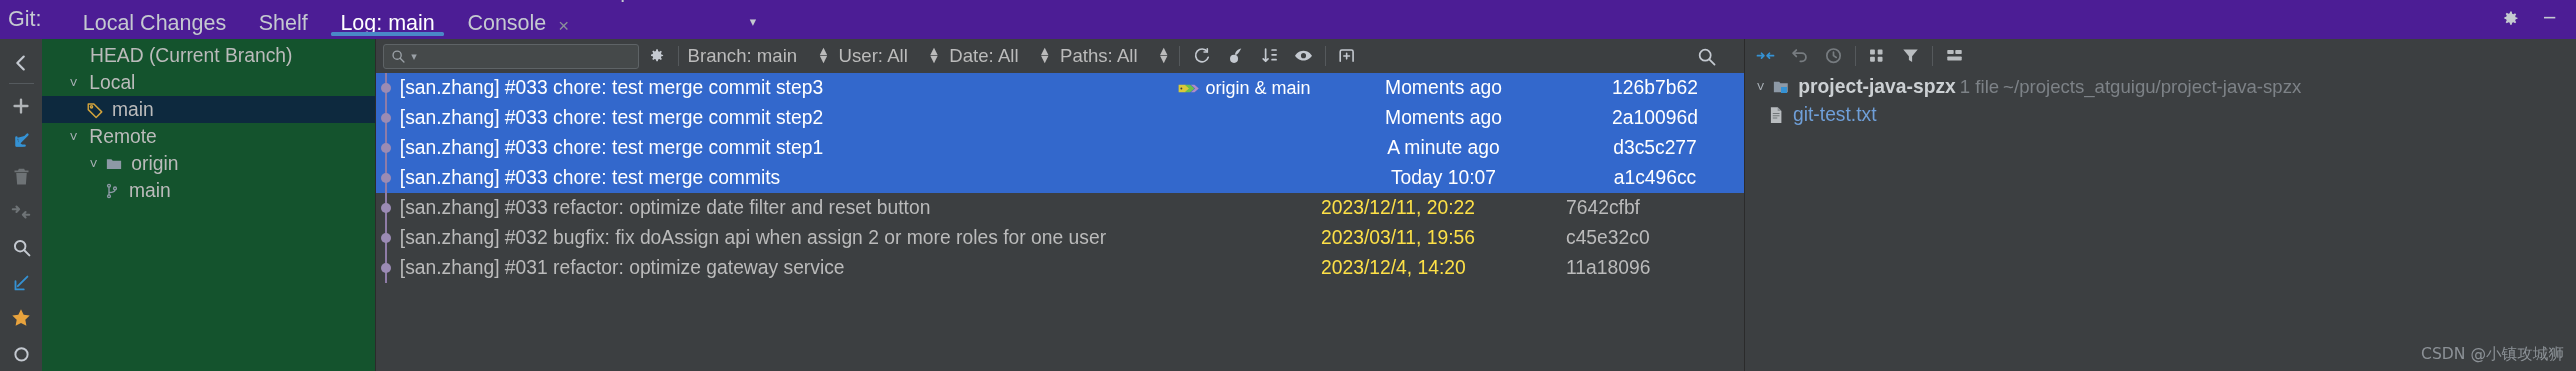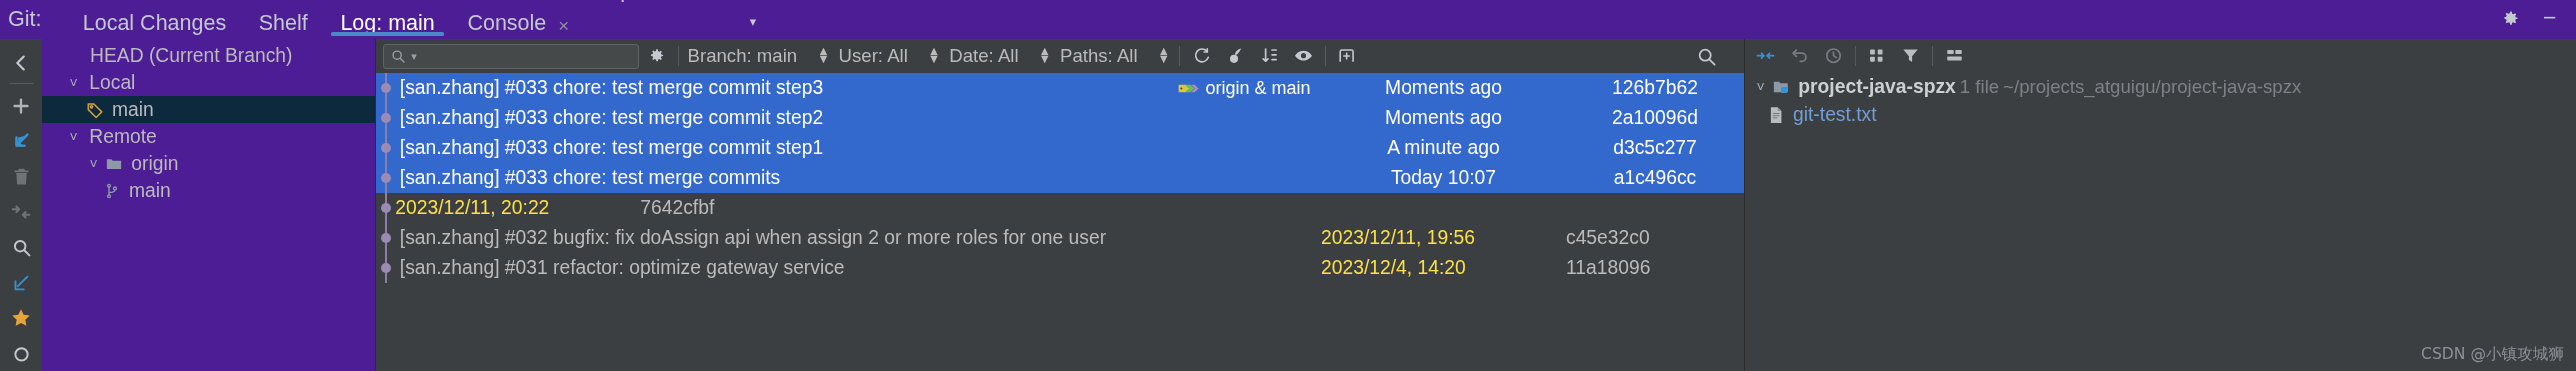--- a/index.html
+++ b/index.html
@@ -58,21 +58,21 @@
     padding-top: 6px; gap: 0;
   }
   .rail-btn {
     width: 42px; height: 39px; display: flex; align-items: center; justify-content: center;
     cursor: default;
   }
   .rail-sep { width: 25px; height: 0.7px; background: #555a5e; margin: 3px 0 4.5px 0; }
 
   
   .branchpane {
-    width: 334px; min-width: 334px; background: #4c1d95;
+    width: 334px; min-width: 334px; background: #14532d;
     border-right: 0.7px solid #2b2b2b;
     padding-top: 3px; overflow: hidden;
   }
   .tree-row {
     height: 27px; display: flex; align-items: center;
     font-size: 19.3px; color: #bbbbbb; white-space: nowrap;
     padding-right: 6px;
   }
   .tree-row.selected { background: #0d293e; }
   .chev { width: 19.3px; display:flex; align-items:center; justify-content:center;
@@ -430,31 +430,32 @@
           <div class="c-subject">[san.zhang] #033 chore: test merge commits</div>
           <div class="c-date">Today 10:07</div>
           <div class="c-hash">a1c496cc</div>
         </div>
 
         <div class="row">
           <div class="graph">
               <div class="line"></div>
               <div class="dot"></div>
             </div>
+          <div class="c-subject">[san.zhang] #033 refactor: optimize date filter and reset button</div>
           <div class="c-date">2023/12/11, 20:22</div>
           <div class="c-hash">7642cfbf</div>
         </div>
 
         <div class="row">
           <div class="graph">
               <div class="line"></div>
               <div class="dot"></div>
             </div>
           <div class="c-subject">[san.zhang] #032 bugfix: fix doAssign api when assign 2 or more roles for one user</div>
-          <div class="c-date">2023/12/11, 19:56</div>
+          <div class="c-date">2023/03/11, 19:56</div>
           <div class="c-hash">c45e32c0</div>
         </div>
 
         <div class="row">
           <div class="graph">
               <div class="line"></div>
               <div class="dot"></div>
             </div>
           <div class="c-subject">[san.zhang] #031 refactor: optimize gateway service</div>
           <div class="c-date">2023/12/4, 14:20</div>

